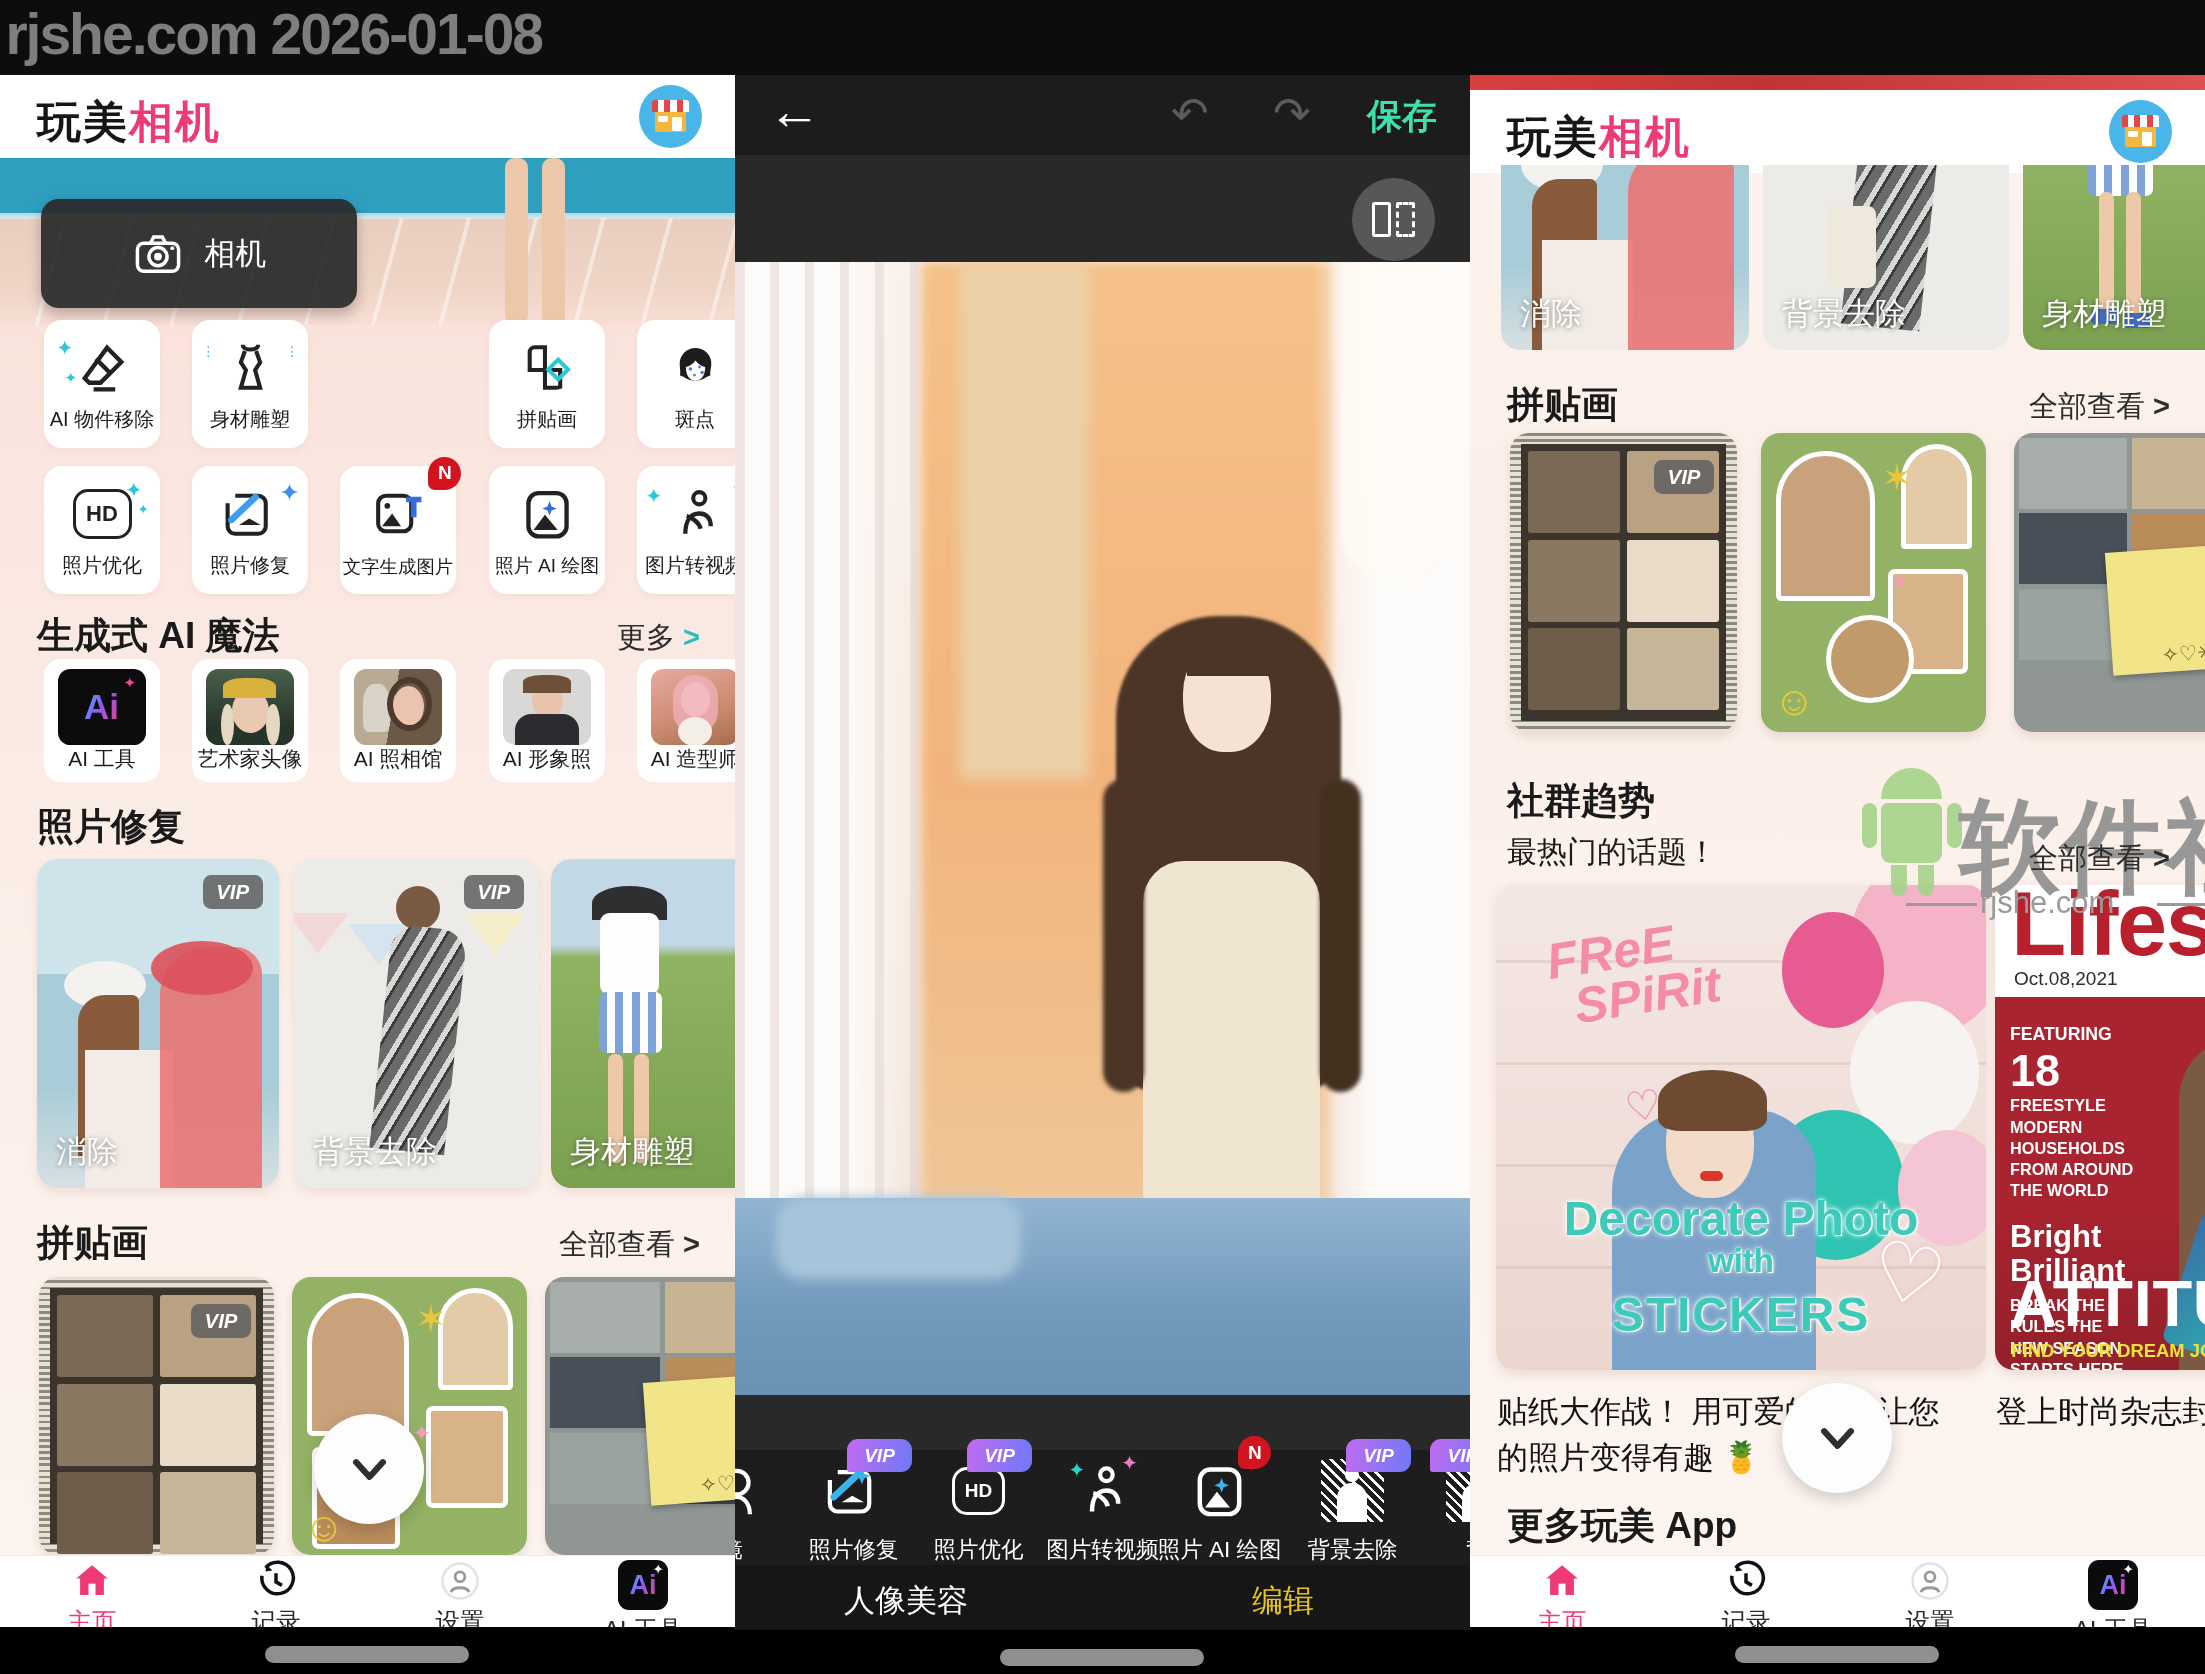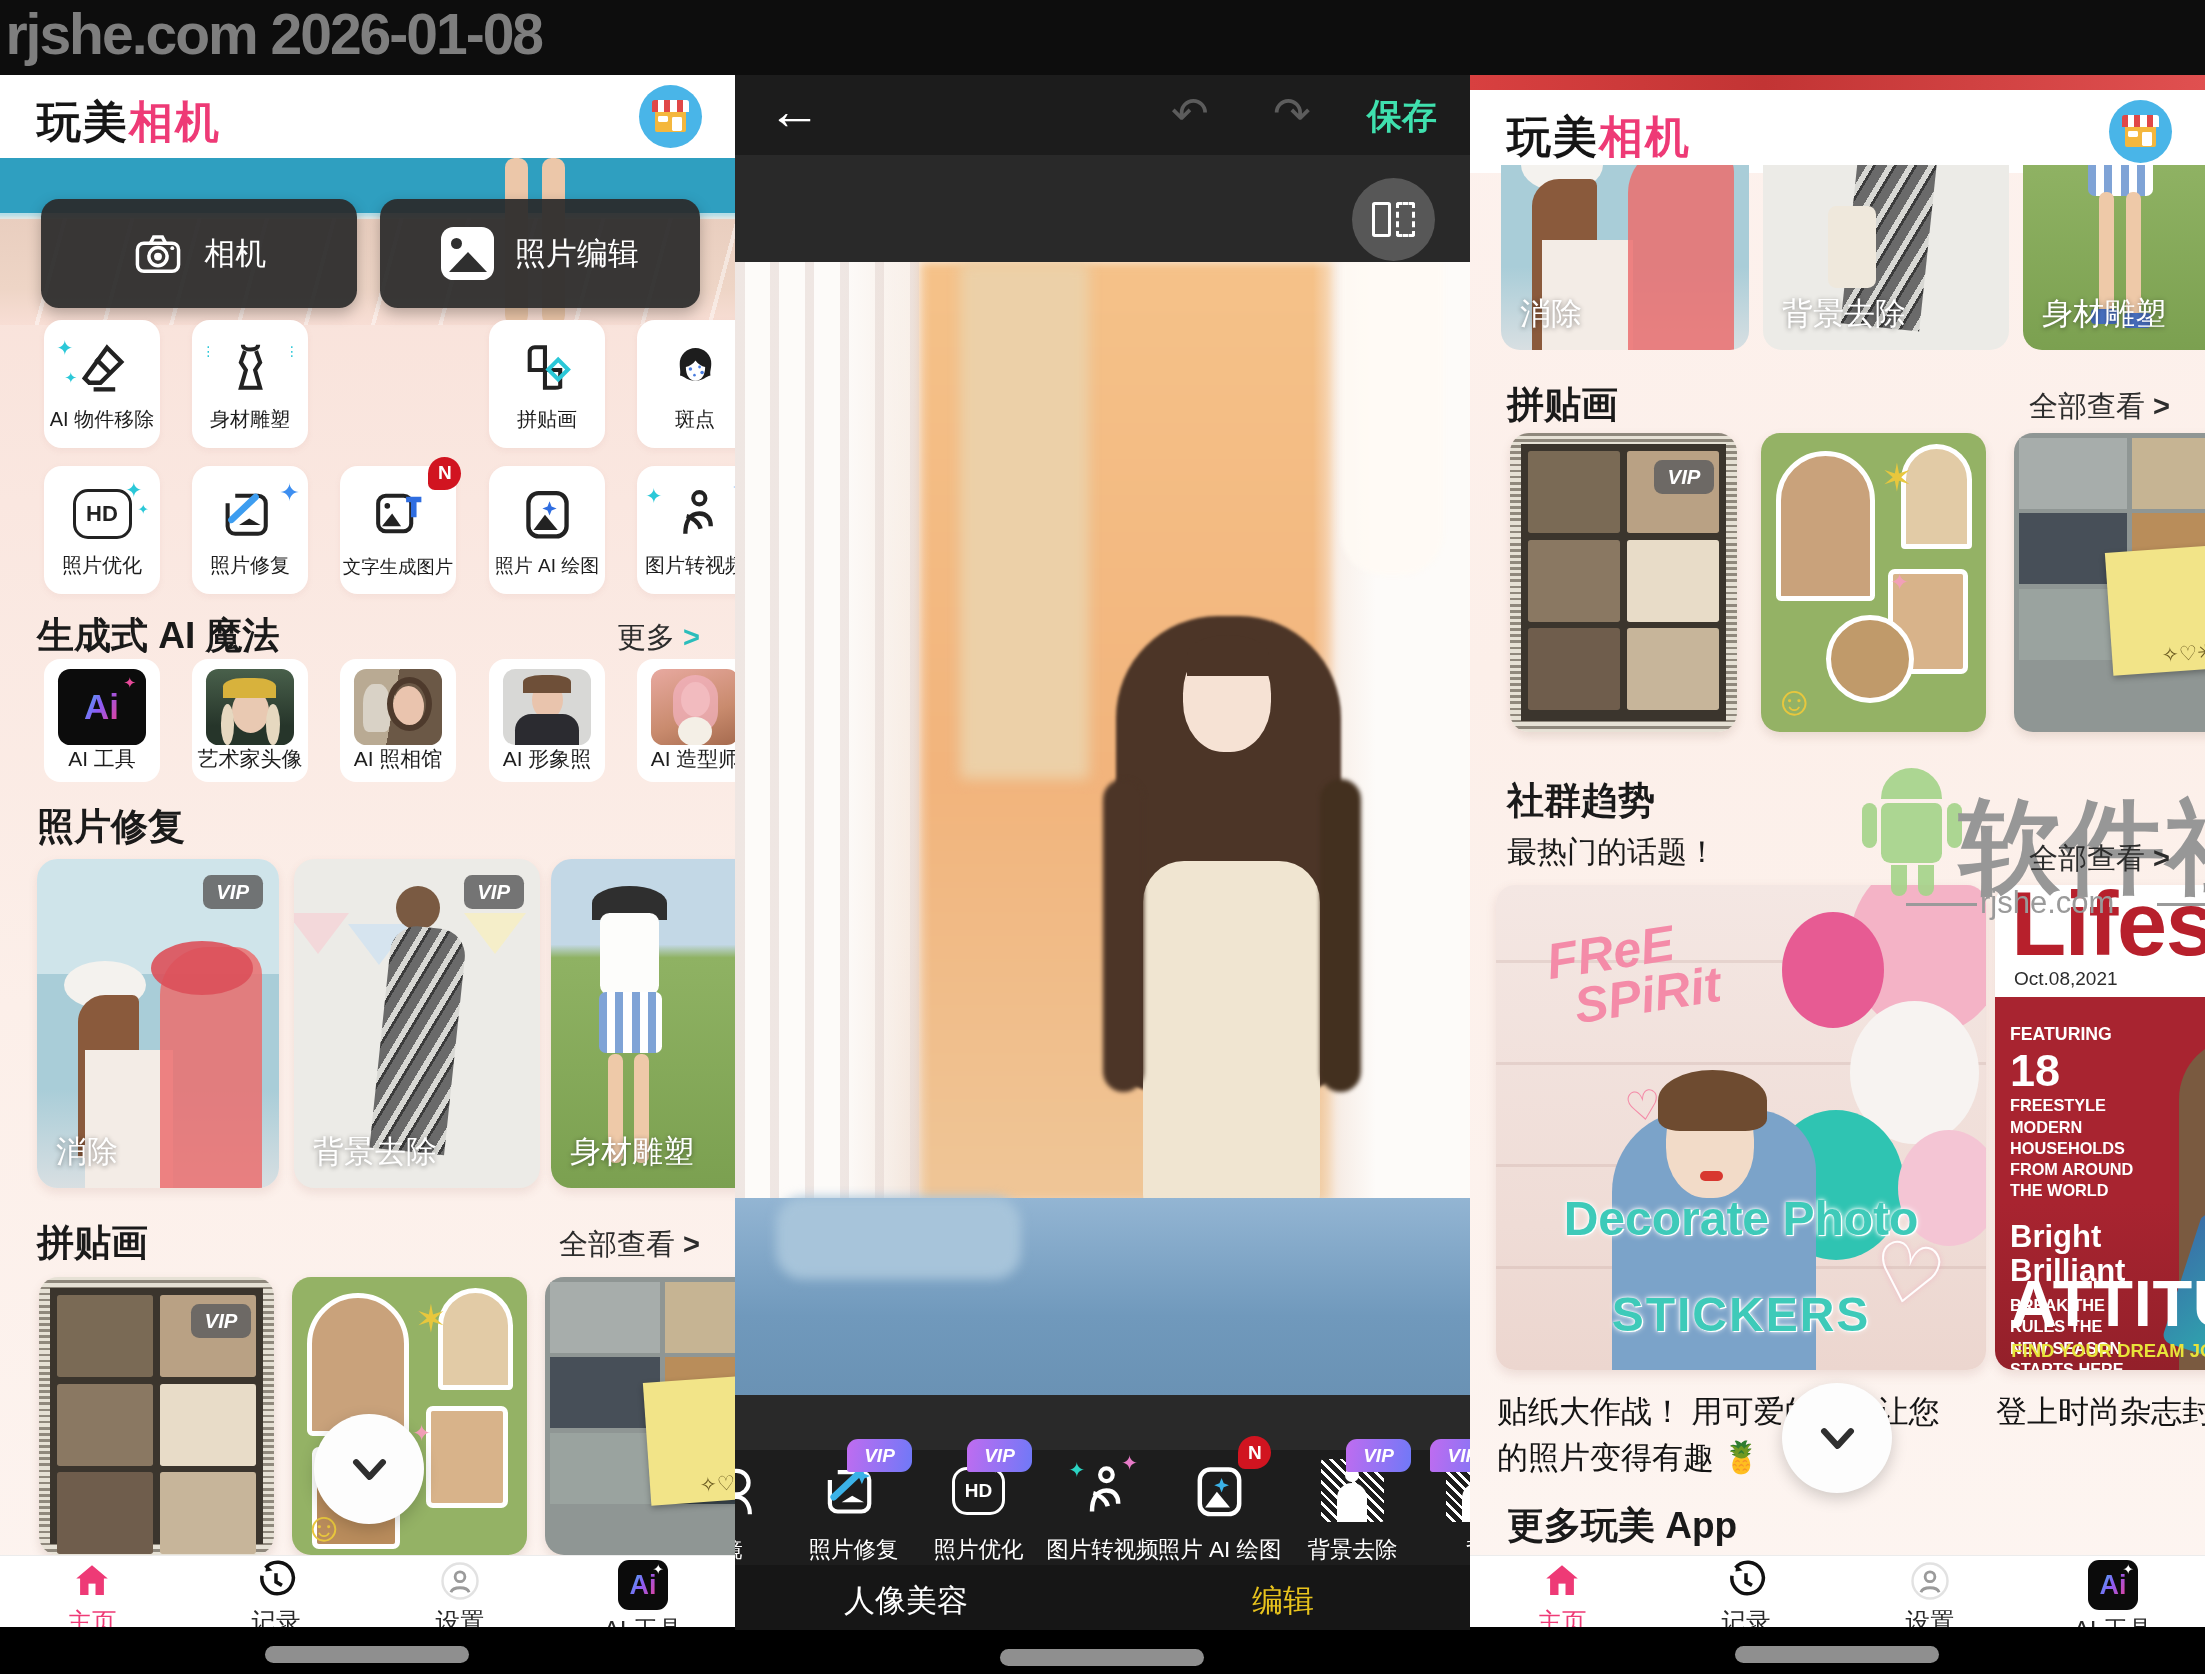--- a/index.html
+++ b/index.html
@@ -161,27 +161,20 @@
     <div class="big-btn" style="left:41px;width:316px">
       <svg class="ic" width="52" height="52" viewBox="0 0 24 24">
           <rect x="2.5" y="7" width="19" height="13" rx="3" fill="none" stroke="#fff" stroke-width="1.6"></rect>
           <path d="M8.5 7 L10 4.2 h4 L15.5 7" fill="none" stroke="#fff" stroke-width="1.6"></path>
           <circle cx="12" cy="13.2" r="4.2" fill="none" stroke="#fff" stroke-width="1.6"></circle>
           <circle cx="12" cy="13.2" r="1.8" fill="#fff"></circle>
           <circle cx="18.6" cy="9.3" r="0.9" fill="#fff"></circle>
         </svg>
       <span class="lbl">相机</span>
     </div>
-    <div class="big-btn" style="left:380px;width:320px">
-      <span style="width:53px;height:53px;background:#fff;border-radius:12.3px;position:relative;display:inline-block">
-        <span style="position:absolute;left:9.5px;top:11px;width:11px;height:11px;border-radius:50%;background:#2f2f2f"></span>
-        <span style="position:absolute;left:8.2px;bottom:8.2px;width:0;height:0;border-left:19px solid transparent;border-right:19px solid transparent;border-bottom:20.4px solid #2f2f2f"></span>
-      </span>
-      <span class="lbl">照片编辑</span>
-    </div>
   </div>
 
   <div class="tile" style="left:44px;top:320px">
     <div class="t-icon">
       <svg class="ic" width="61" height="61" viewBox="0 0 24 24">
           <path d="M13.8 4.2 l5.6 5.6 -8.2 8.2 h-4.4 l-1.8-1.8 z" fill="none" stroke="#222" stroke-width="1.7"></path>
           <path d="M9.4 8.6 l5.6 5.6" stroke="#222" stroke-width="1.7"></path>
           <path d="M8.5 20.6 h8.5" stroke="#222" stroke-width="1.7"></path>
         </svg>
       <span class="sparkle" style="left:12.3px;top:4.1px">✦</span>
@@ -651,20 +644,21 @@
     <div class="fs-script">
       <div>FReE</div>
       <div style="margin-left:20.4px">SPiRit</div>
     </div>
     <span class="fs-heart">♡</span>
     <div class="abs" style="left:116px;top:225px;width:204px;height:265px;background:#7ba3c9;border-radius:82px 61px 0 0"></div>
     <div class="abs" style="left:170px;top:204px;width:88px;height:109px;background:#f2dbc8;border-radius:46%"></div>
     <div class="abs" style="left:162px;top:185px;width:109px;height:61px;background:#6e4b30;border-radius:50% 50% 20% 20%"></div>
     <div class="abs" style="left:204px;top:286px;width:23px;height:9.5px;background:#d8372f;border-radius:5.4px"></div>
     <div class="fs-cap" style="top:306px;font-size:48px">Decorate Photo</div>
+    <div class="fs-cap" style="top:357px;font-size:33px">with</div>
     <div class="fs-cap" style="top:402px;font-size:48px;letter-spacing:2px">STICKERS</div>
     <div class="fs-hearts2">♡</div>
   </div>
 
   <div class="big-card" style="left:525px;width:293px;background:#fff">
     <div class="mag-mast">Lifes</div>
     <div class="mag-date">Oct.08,2021</div>
     <div class="mag-photo">
       <div class="abs" style="right:-27px;top:41px;width:136px;height:340px;background:#7a5a40;border-radius:61px 61px 0 0"></div>
 

